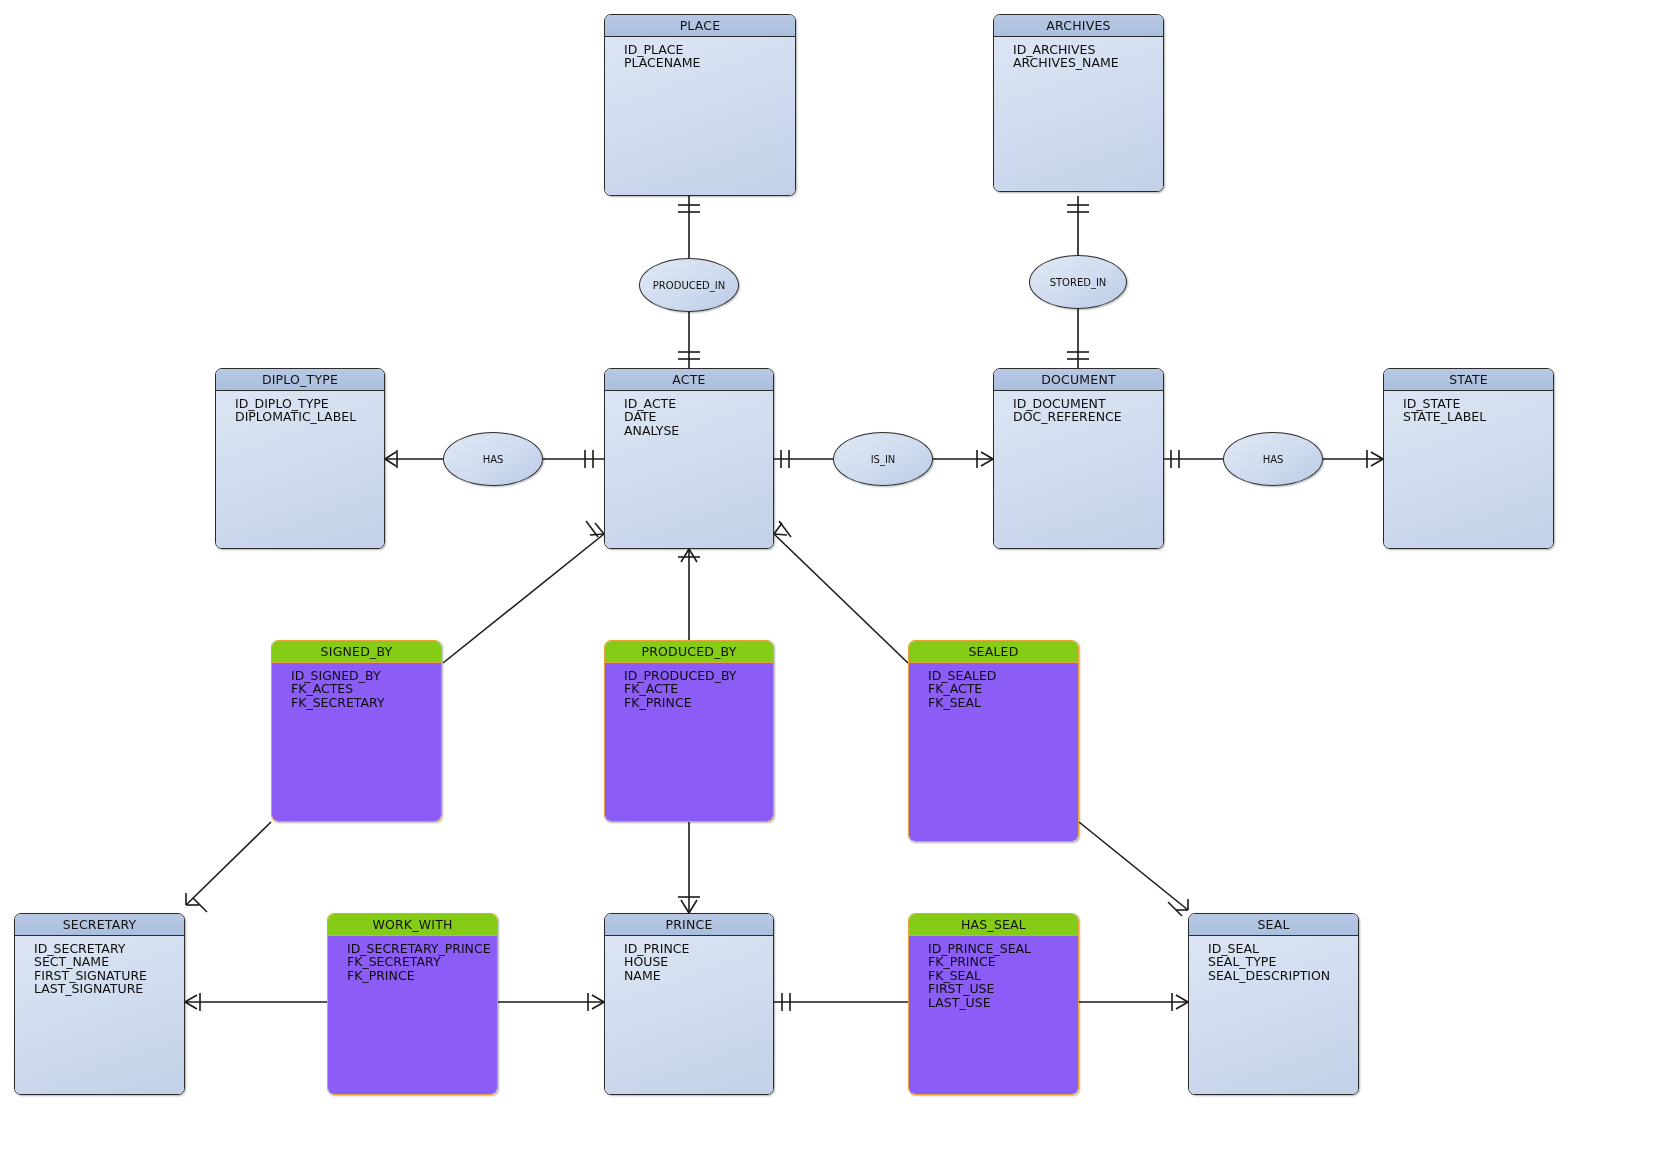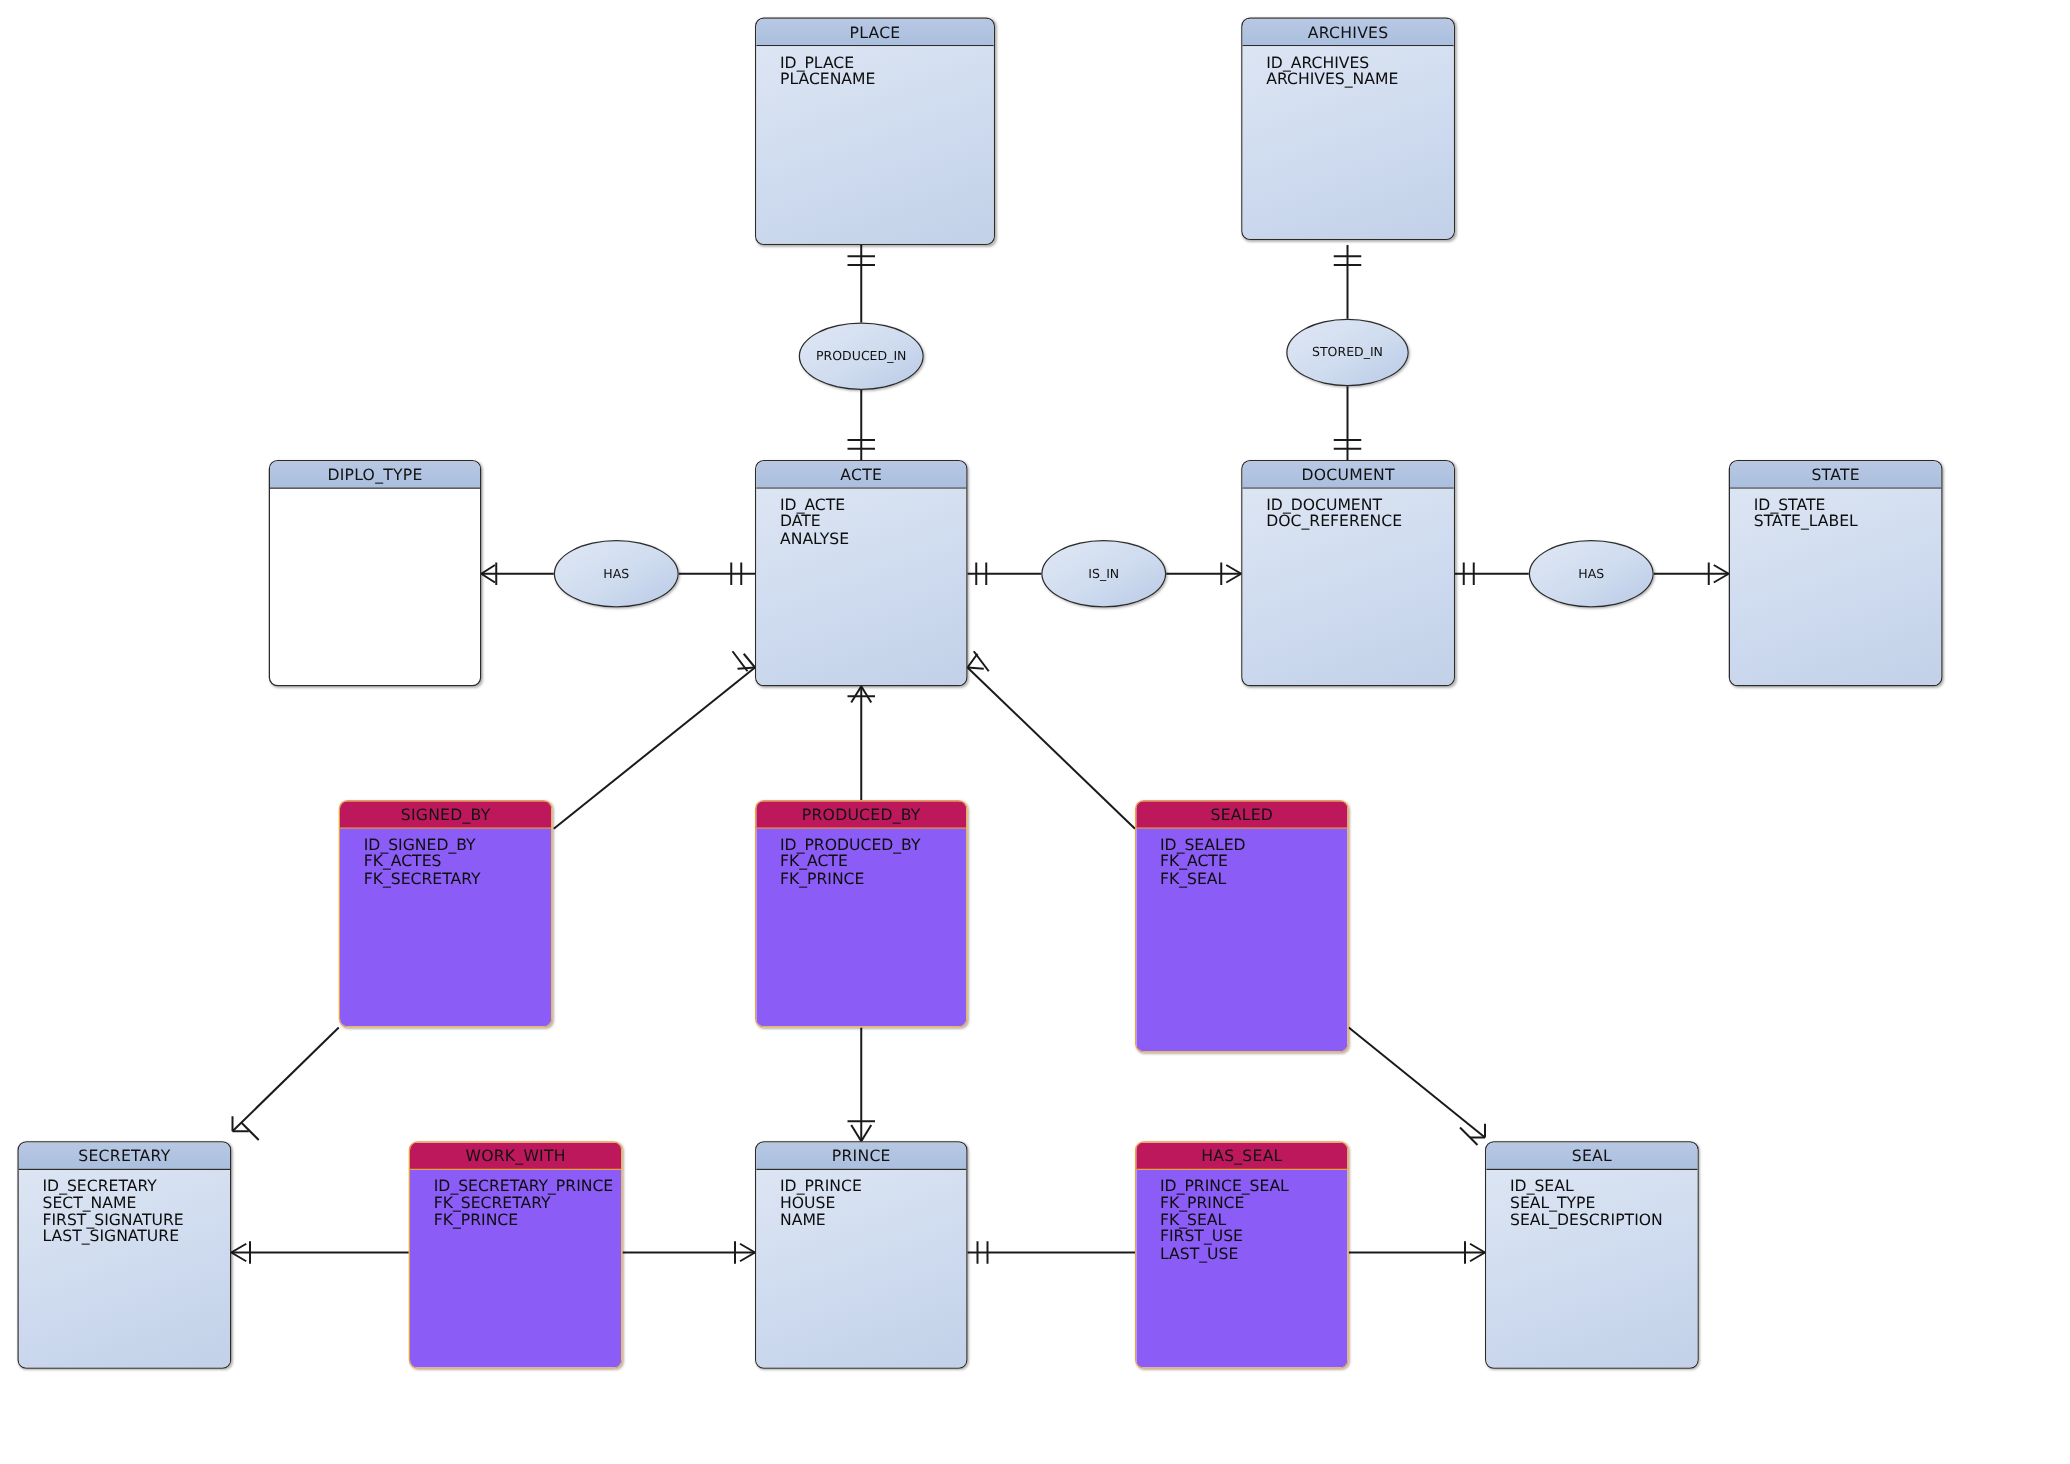--- a/index.html
+++ b/index.html
@@ -17,21 +17,21 @@
   .entity .attr{font-size:12.5px;line-height:13.4px;color:#0d0d0d;white-space:nowrap;}
 
   
   .ent-blue .hdr{background:linear-gradient(180deg,#b8c8e4 0%,#aabfde 100%);
                  border-bottom:1px solid #2b2b2b;}
   .ent-blue .body{background:linear-gradient(160deg,#dce5f3 0%,#ccd9ee 60%,#c2d1e8 100%);
                   height:calc(100% - 22px);}
 
   
   .ent-gray{border:1px solid #e8a33d;}
-  .ent-gray .hdr{background:#be185d;border-bottom:1px solid #e8a33d;}
+  .ent-gray .hdr{background:#84cc16;border-bottom:1px solid #e8a33d;}
   .ent-gray .body{background:#8b5cf6;height:calc(100% - 22px);}
 
   .rel{position:absolute;box-sizing:border-box;border-radius:50%;
        border:1px solid #2b2b2b;
        background:linear-gradient(150deg,#dfe7f4 0%,#cfdcef 55%,#b9cae6 100%);
        box-shadow:1px 1px 2px rgba(0,0,0,0.30);
        display:flex;align-items:center;justify-content:center;}
   .rel span{font-size:10px;color:#101010;white-space:nowrap;}
 </style>
 </head>
@@ -146,20 +146,24 @@
   <div class="entity ent-blue" style="left:993px;top:14px;width:171px;height:178px;">
     <div class="hdr">ARCHIVES</div>
     <div class="body">
       <div class="attr">ID_ARCHIVES</div>
       <div class="attr">ARCHIVES_NAME</div>
     </div>
   </div>
 
   <div class="entity ent-blue" style="left:215px;top:368px;width:170px;height:181px;">
     <div class="hdr">DIPLO_TYPE</div>
+    <div class="body">
+      <div class="attr">ID_DIPLO_TYPE</div>
+      <div class="attr">DIPLOMATIC_LABEL</div>
+    </div>
   </div>
 
   <div class="entity ent-blue" style="left:604px;top:368px;width:170px;height:181px;">
     <div class="hdr">ACTE</div>
     <div class="body">
       <div class="attr">ID_ACTE</div>
       <div class="attr">DATE</div>
       <div class="attr">ANALYSE</div>
     </div>
   </div>

